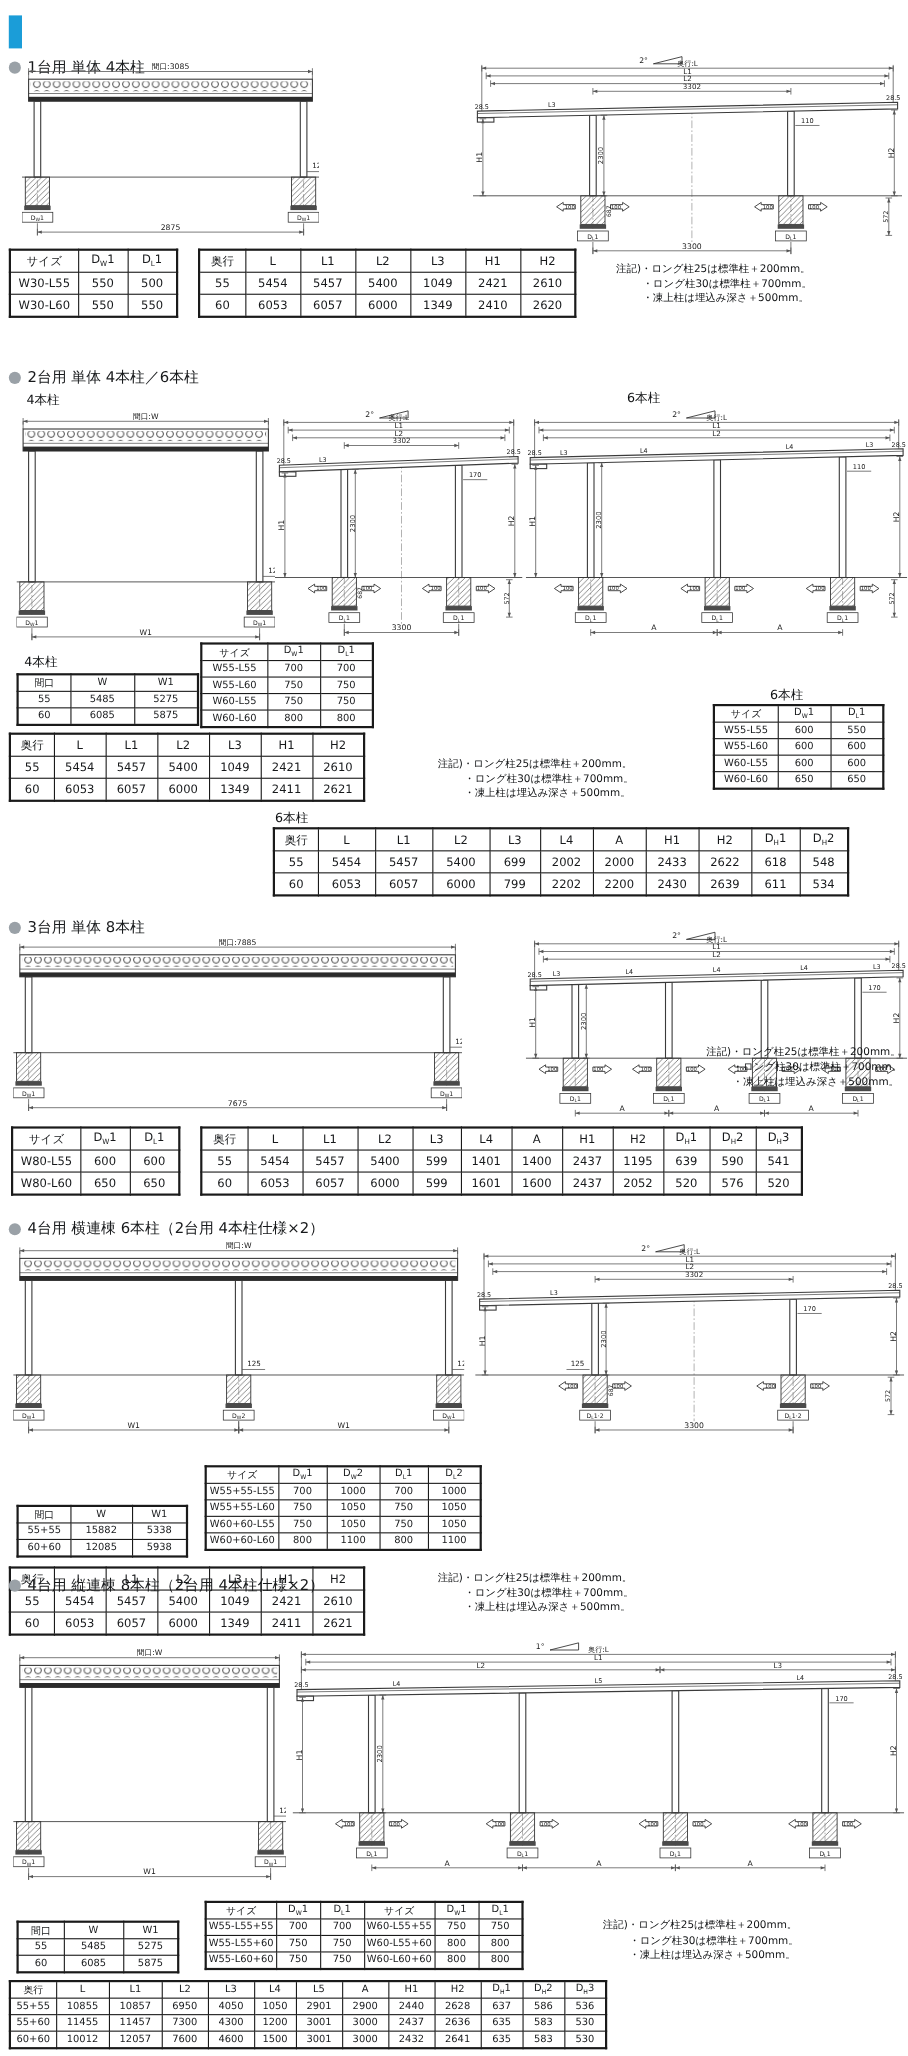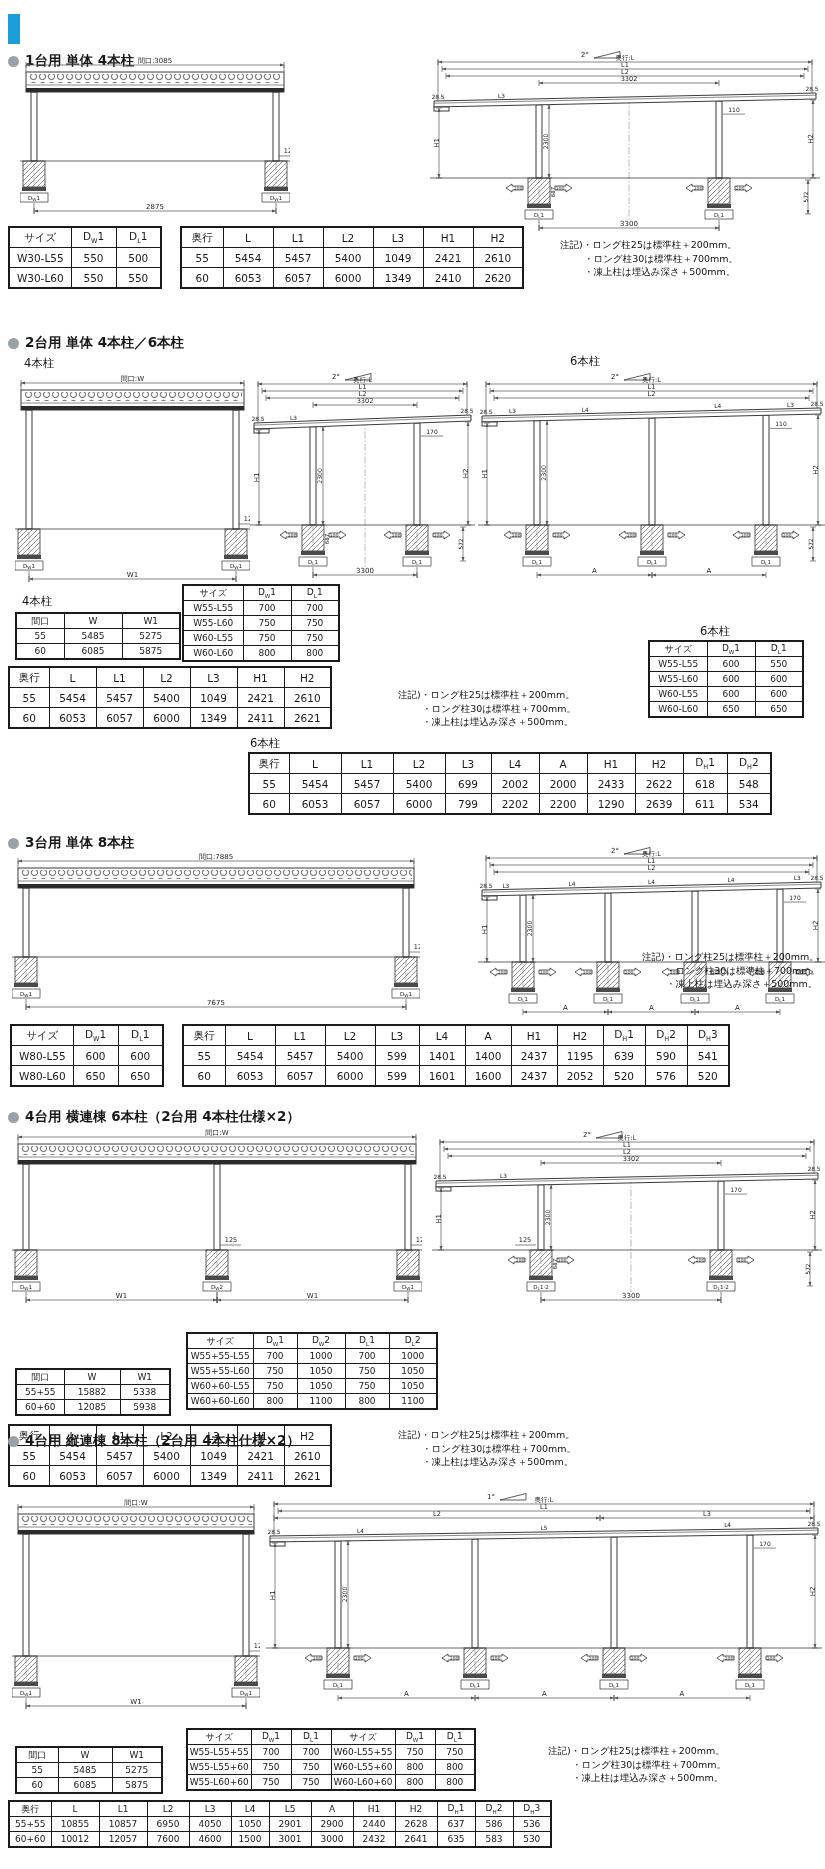--- a/index.html
+++ b/index.html
@@ -1,20 +1,20 @@
 <!DOCTYPE html>
 <html><head>
 <meta charset="utf-8">
 <style>
   html,body{margin:0;padding:0;background:#fff}
   #page{position:relative;width:825px;height:1869px;background:#fff;overflow:hidden;
         font-family:"DejaVu Sans","Liberation Sans",sans-serif;color:#17191b}
   .accent{position:absolute;width:12px;height:30px}
   .title{position:absolute;font-size:21px;font-weight:bold;letter-spacing:3px;color:#0f1113;white-space:nowrap}
-  .h2{position:absolute;font-size:13.5px;font-weight:bold;display:flex;align-items:center;gap:6px;white-space:nowrap}
+  .h2{position:absolute;font-size:13.5px;font-weight:normal;display:flex;align-items:center;gap:6px;white-space:nowrap}
   .bullet{width:11px;height:11px;border-radius:50%;background:#9aa1a7;display:inline-block;flex:0 0 auto}
   .sub{position:absolute;font-size:11.5px;color:#101214;white-space:nowrap}
   .notes{position:absolute;font-size:9.5px;line-height:13.5px;color:#101214;white-space:nowrap}
   .notes .ind{padding-left:24px}
   table.t{position:absolute;border-collapse:collapse;table-layout:fixed;background:#fff;border:2px solid #1a1a1a}
   table.t td{border:1px solid #1a1a1a;text-align:center;vertical-align:middle;
              font-size:10.5px;height:19px;padding:0 1px;overflow:hidden;white-space:nowrap}
   table.t.small td{font-size:9px;height:14px}
   sub{font-size:0.62em}
   .draw{position:absolute}
@@ -710,21 +710,21 @@
           <td>548</td>
         </tr>
         <tr>
           <td>60</td>
           <td>6053</td>
           <td>6057</td>
           <td>6000</td>
           <td>799</td>
           <td>2202</td>
           <td>2200</td>
-          <td>1290</td>
+          <td>2430</td>
           <td>2639</td>
           <td>611</td>
           <td>534</td>
         </tr>
       </tbody>
     </table>
 
   <div class="h2" style="left:8px;top:834px">
     <span class="bullet"></span>
     <span>3台用 単体 8本柱</span>
@@ -1569,20 +1569,35 @@
           <td>1050</td>
           <td>2901</td>
           <td>2900</td>
           <td>2440</td>
           <td>2628</td>
           <td>637</td>
           <td>586</td>
           <td>536</td>
         </tr>
         <tr>
+          <td>55+60</td>
+          <td>11455</td>
+          <td>11457</td>
+          <td>7300</td>
+          <td>4300</td>
+          <td>1200</td>
+          <td>3001</td>
+          <td>3000</td>
+          <td>2437</td>
+          <td>2636</td>
+          <td>635</td>
+          <td>583</td>
+          <td>530</td>
+        </tr>
+        <tr>
           <td>60+60</td>
           <td>10012</td>
           <td>12057</td>
           <td>7600</td>
           <td>4600</td>
           <td>1500</td>
           <td>3001</td>
           <td>3000</td>
           <td>2432</td>
           <td>2641</td>

